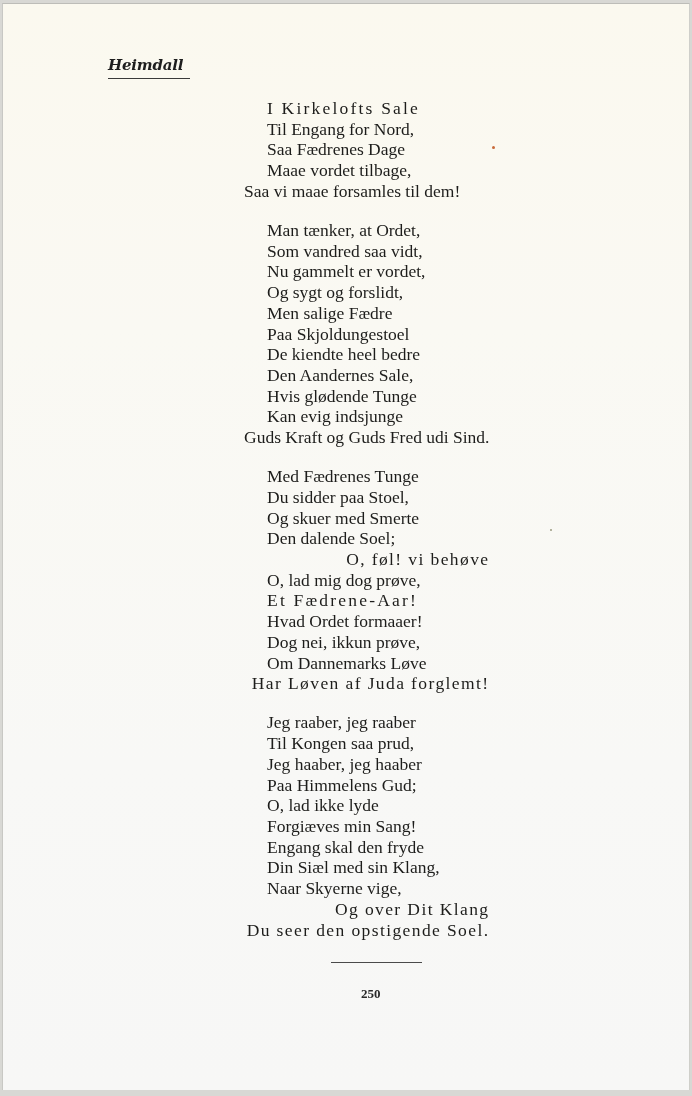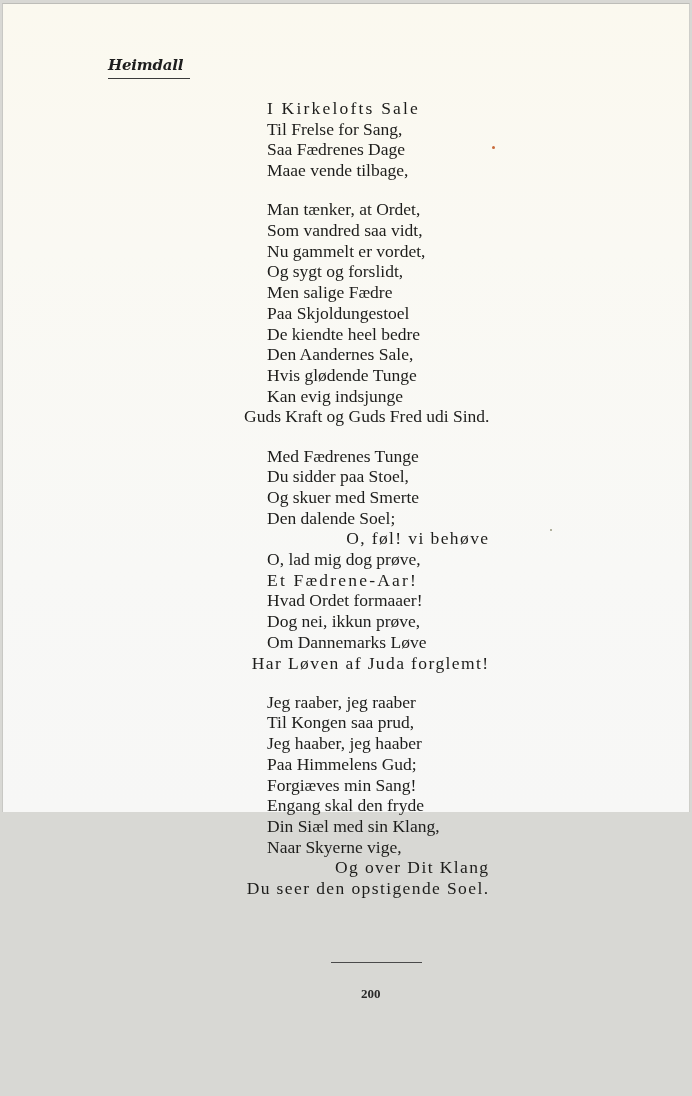--- a/index.html
+++ b/index.html
@@ -8,21 +8,21 @@
       width: 692px;
       height: 1096px;
       overflow: hidden;
       background: #d8d8d4;
     }
     .page {
       position: absolute;
       left: 2px;
       top: 3px;
       width: 688px;
-      height: 809px;
+      height: 1087px;
       background: linear-gradient(180deg, #fbf9ef 0%, #faf9f3 30%, #f8f8f6 70%, #f7f7f6 100%);
       border-left: 1px solid #c8c8c4;
       border-top: 1px solid #bdbdb8;
       border-right: 1px solid #cfcfca;
       box-sizing: border-box;
     }
     .running-head {
       position: absolute;
       left: 105px;
       top: 52px;
@@ -98,23 +98,24 @@
 
 <div class="page">
 
   <div class="running-head">Heimdall</div>
   <div class="running-head-rule"></div>
 
   <div class="poem">
 
     <div class="stanza">
       <span class="line spaced">I Kirkelofts Sale</span>
-      <span class="line">Til Frelse for Sang,</span>
+      <span class="line">Til Engang for Nord,</span>
       <span class="line">Saa Fædrenes Dage</span>
-      <span class="line">Maae vende tilbage,</span>
+      <span class="line">Maae vordet tilbage,</span>
+      <span class="line outdent">Saa vi maae forsamles til dem!</span>
     </div>
 
     <div class="stanza">
       <span class="line">Man tænker, at Ordet,</span>
       <span class="line">Som vandred saa vidt,</span>
       <span class="line">Nu gammelt er vordet,</span>
       <span class="line">Og sygt og forslidt,</span>
       <span class="line">Men salige Fædre</span>
       <span class="line">Paa Skjoldungestoel</span>
       <span class="line">De kiendte heel bedre</span>
@@ -136,28 +137,29 @@
       <span class="line">Dog nei, ikkun prøve,</span>
       <span class="line">Om Dannemarks Løve</span>
       <span class="line outdent spaced-light">Har Løven af Juda forglemt!</span>
     </div>
 
     <div class="stanza">
       <span class="line">Jeg raaber, jeg raaber</span>
       <span class="line">Til Kongen saa prud,</span>
       <span class="line">Jeg haaber, jeg haaber</span>
       <span class="line">Paa Himmelens Gud;</span>
+      <span class="line">O, lad ikke lyde</span>
       <span class="line">Forgiæves min Sang!</span>
       <span class="line">Engang skal den fryde</span>
       <span class="line">Din Siæl med sin Klang,</span>
       <span class="line">Naar Skyerne vige,</span>
       <span class="line spaced-light">Og over Dit Klang</span>
       <span class="line outdent spaced-light">Du seer den opstigende Soel.</span>
     </div>
 
   </div>
 
   <div class="footer-rule"></div>
-  <div class="page-number">200</div>
+  <div class="page-number">250</div>
 
   <span class="speck" style="left:489px; top:142px; background:#c86a3a;"></span>
   <span class="speck" style="left:547px; top:525px; width:2px; height:2px; background:#9a9a80;"></span>
 </div>
 
 </body></html>

